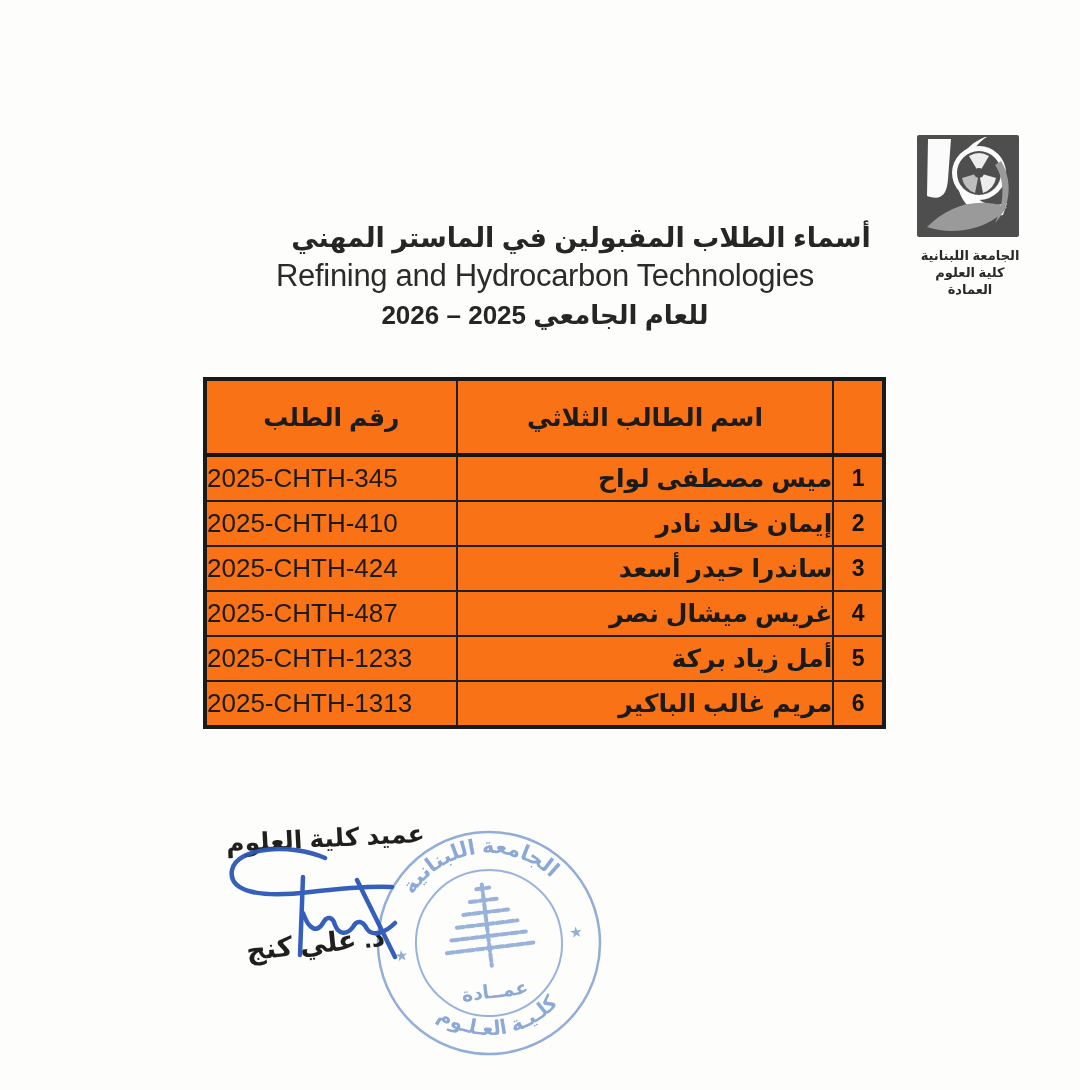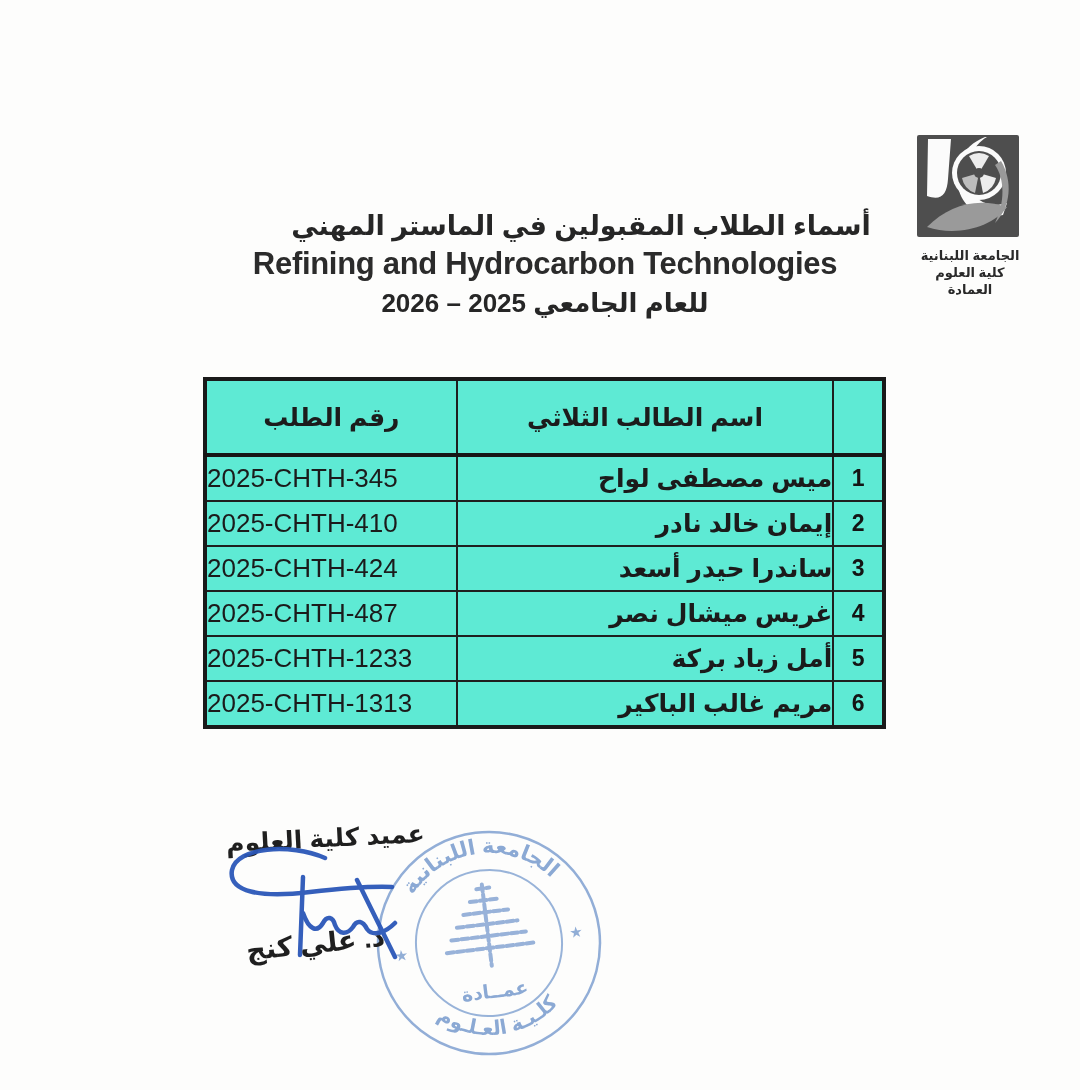--- a/index.html
+++ b/index.html
@@ -13,38 +13,38 @@
 
   
   .logo-wrap{left:915px;top:133px;width:110px;}
   .logo-caption{
     left:900px;top:247px;width:140px;text-align:center;
     font-size:13px;font-weight:bold;line-height:17px;color:#2a2a2a;
     direction:rtl;
   }
 
   
-  .title-block{left:140px;top:208px;width:810px;text-align:center;}
+  .title-block{left:140px;top:220px;width:810px;text-align:center;}
   .title-ar{
     direction:rtl;font-size:27px;font-weight:bold;color:#262626;
     transform:translateX(36px);line-height:36px;
   }
   .title-en{
-    font-size:31px;font-weight:bold;color:#2b2b2b;line-height:40px;
+    font-size:31px;font-weight:normal;color:#2b2b2b;line-height:40px;
     letter-spacing:-0.3px;
   }
   .title-year{
     direction:rtl;font-size:26px;font-weight:bold;color:#262626;line-height:38px;
   }
 
   
   .students-table{
     left:204px;top:378px;width:681px;
     border-collapse:collapse;table-layout:fixed;
-    background:#5eead4;
+    background:#f97316;
   }
   .students-table td,.students-table th{
     border:2px solid #1f1f1f;
     padding:0;overflow:hidden;
   }
   .students-table{border:3px solid #1a1a1a;outline:1px solid #1a1a1a;}
   .col-app{width:250px;}
   .col-name{width:375px;}
   .col-idx{width:50px;}
   .students-table thead th{height:72px;border-bottom:4px solid #161616;}

